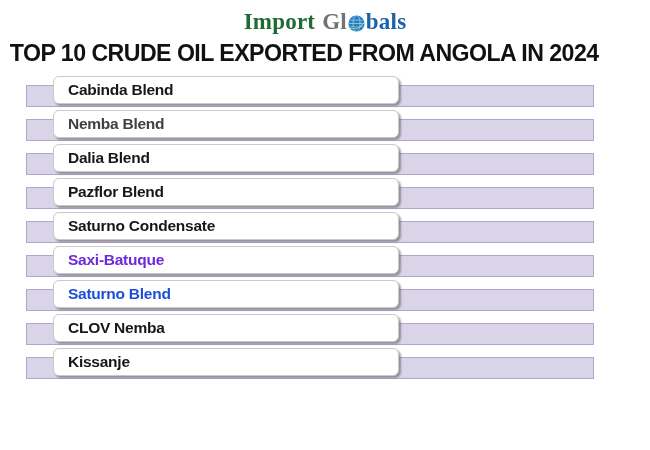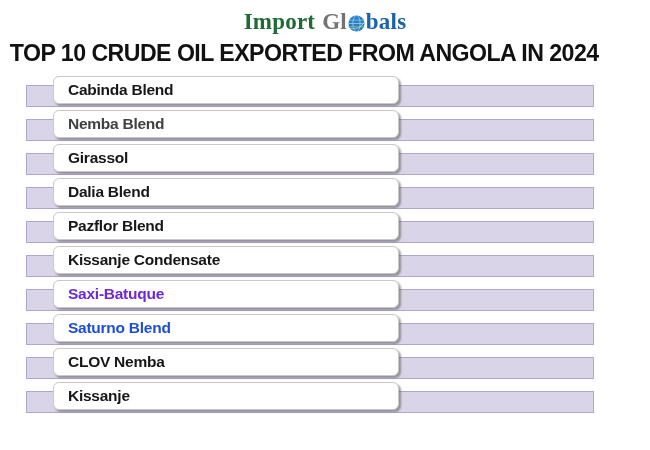--- a/index.html
+++ b/index.html
@@ -139,39 +139,33 @@
     </div>
     <div class="row">
       <div class="bar" style="width: 568px; background: rgb(217, 212, 231); border-color: rgb(176, 165, 205);"></div>
       <div class="label-box">
         <span class="label-text" style="color: #404040;">Nemba Blend</span>
       </div>
     </div>
     <div class="row">
       <div class="bar" style="width: 568px; background: rgb(217, 212, 231); border-color: rgb(176, 165, 205);"></div>
       <div class="label-box">
-        <span class="label-text" style="color: rgb(23, 23, 23);">Girassol</span>
-      </div>
-    </div>
-    <div class="row">
-      <div class="bar" style="width: 568px; background: rgb(217, 212, 231); border-color: rgb(176, 165, 205);"></div>
-      <div class="label-box">
         <span class="label-text" style="color: rgb(23, 23, 23);">Dalia Blend</span>
       </div>
     </div>
     <div class="row">
       <div class="bar" style="width: 568px; background: rgb(217, 212, 231); border-color: rgb(176, 165, 205);"></div>
       <div class="label-box">
         <span class="label-text" style="color: rgb(23, 23, 23);">Pazflor Blend</span>
       </div>
     </div>
     <div class="row">
       <div class="bar" style="width: 568px; background: rgb(217, 212, 231); border-color: rgb(176, 165, 205);"></div>
       <div class="label-box">
-        <span class="label-text" style="color: rgb(23, 23, 23);">Kissanje Condensate</span>
+        <span class="label-text" style="color: rgb(23, 23, 23);">Saturno Condensate</span>
       </div>
     </div>
     <div class="row">
       <div class="bar" style="width: 568px; background: rgb(217, 212, 231); border-color: rgb(176, 165, 205);"></div>
       <div class="label-box">
         <span class="label-text" style="color: #6d28d9;">Saxi-Batuque</span>
       </div>
     </div>
     <div class="row">
       <div class="bar" style="width: 568px; background: rgb(217, 212, 231); border-color: rgb(176, 165, 205);"></div>

